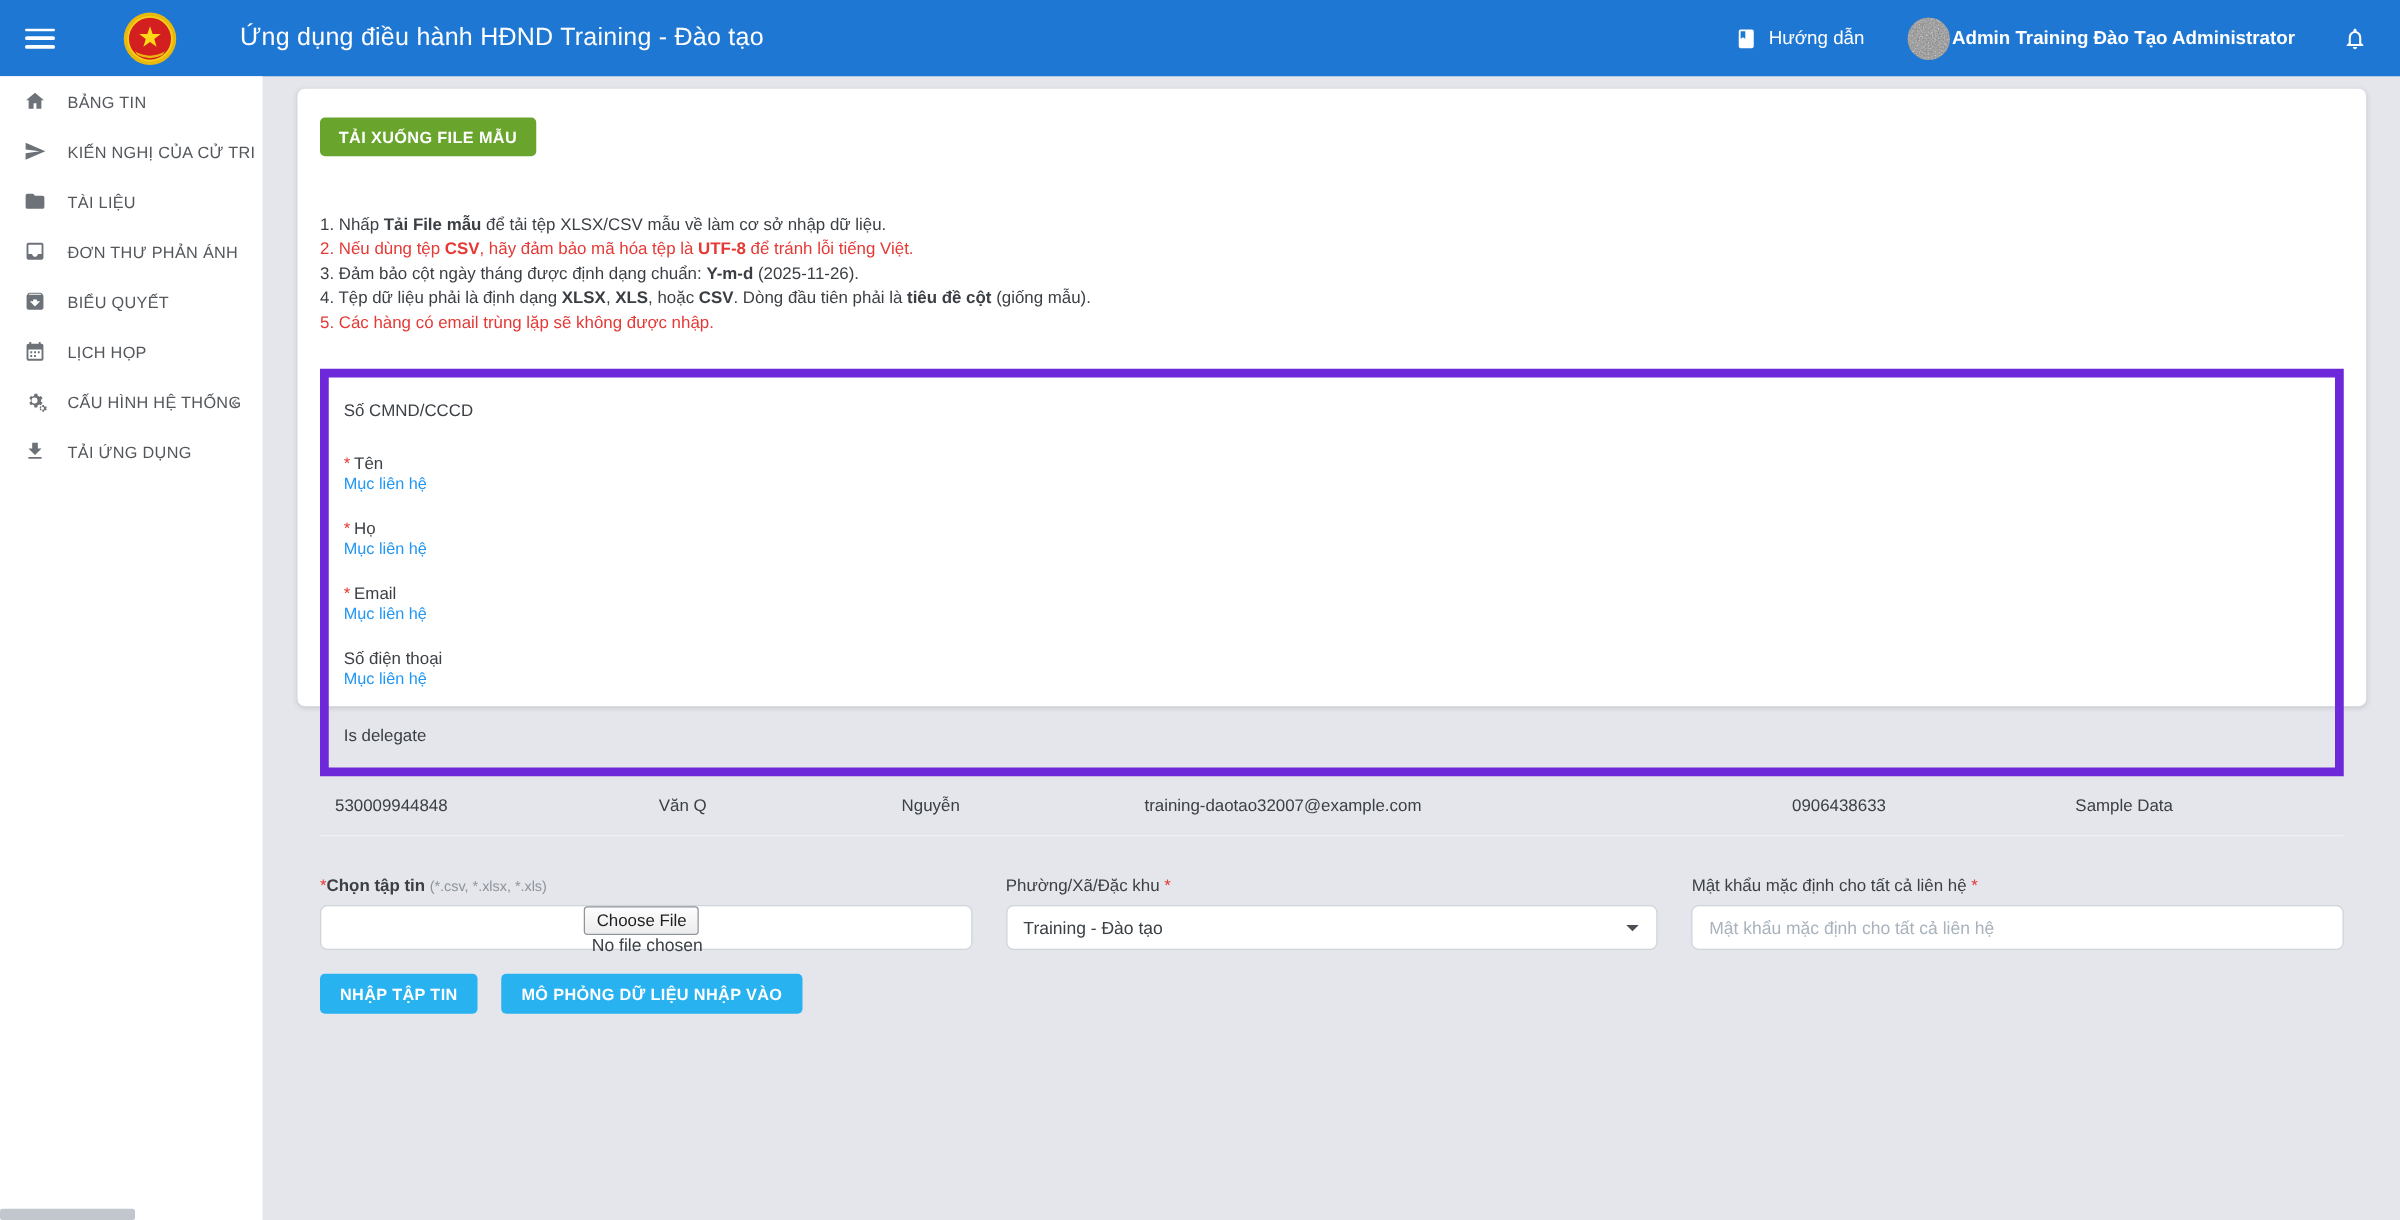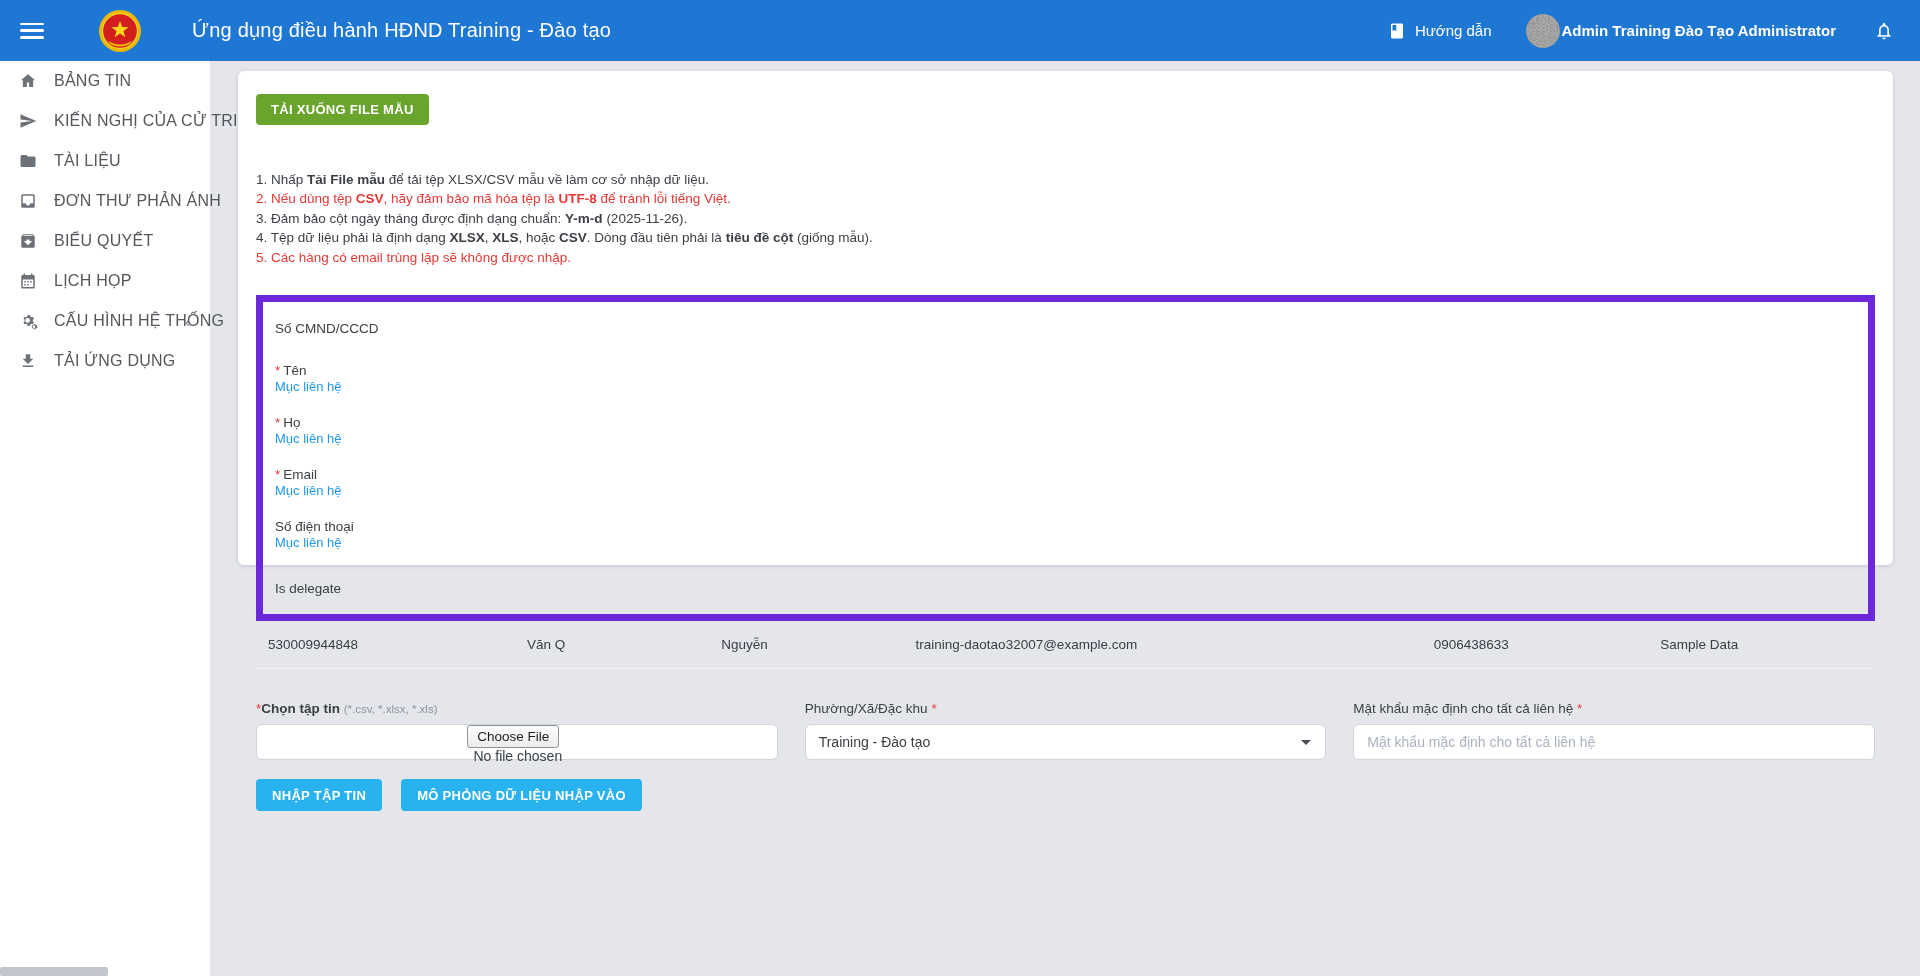--- a/index.html
+++ b/index.html
@@ -27,21 +27,21 @@
   .bell { margin-left:38px; cursor:pointer; display:flex; align-items:center; }
   
   nav.sidebar {
     position:absolute; top:61px; left:0; bottom:0; width:210px; background:#fff;
   }
   .side-item {
     height:40px; display:flex; align-items:center; padding:0 12px 0 18px;
     cursor:pointer; color:#5b6066; position:relative;
   }
   .side-item .ic { width:20px; height:20px; display:flex; align-items:center; justify-content:center; color:#6d7278; flex:0 0 auto; }
-  .side-item .lbl { font-size:16px; font-weight:500; letter-spacing:.25px; margin-left:16px; color:#53575c; white-space:nowrap; }
+  .side-item .lbl { font-size:13px; font-weight:500; letter-spacing:.25px; margin-left:16px; color:#53575c; white-space:nowrap; }
   .side-item .chev { position:absolute; right:20px; font-size:15px; color:#7a7f85; }
   .hscroll { position:absolute; left:0; bottom:0; width:108px; height:9px; background:#c2c7cd; border-radius:2px; }
   
   .card {
     position:absolute; left:238px; top:71px; width:1655px; height:494px;
     background:#fff; border-radius:6px; box-shadow:0 1px 4px rgba(60,64,67,.18);
     padding:23px 18px;
   }
   .btn { border:none; border-radius:4px; color:#fff; font-family:inherit; font-weight:700; cursor:pointer; }
   .btn-green { background:var(--green,#69a42d); height:31px; padding:0 15px; font-size:13px; letter-spacing:.3px; }

